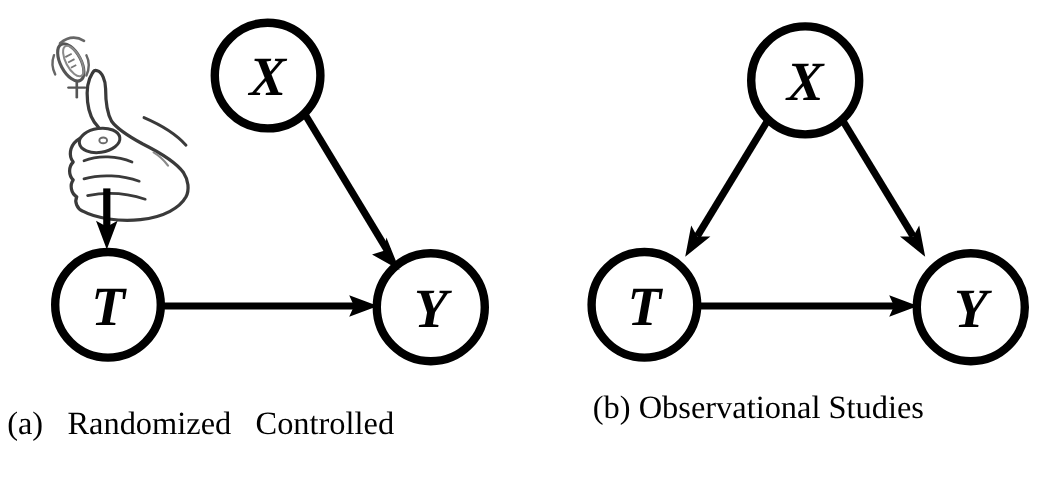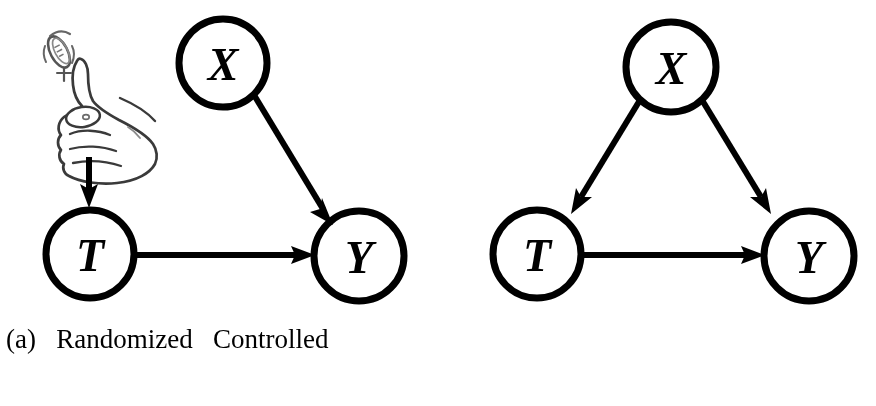--- a/index.html
+++ b/index.html
@@ -54,21 +54,21 @@
   .caption-text {
     position: absolute;
     font-family: "Liberation Serif", "DejaVu Serif", serif;
     font-size: 27px;
     line-height: 35px;
     color: #000000;
     white-space: pre-wrap;
   }
   #caption-a {
     left: 6px;
-    top: 322px;
+    top: 336px;
     width: 430px;
     text-align: justify;
     text-align-last: left;
   }
   #caption-b {
     left: 494px;
     top: 322px;
     width: 380px;
     text-align: left;
   }
@@ -188,14 +188,15 @@
 
       <g>
         <line class="edge-line" x1="582" y1="255" x2="750" y2="255"></line>
         <polygon class="arrow-head" points="765,255 741,246 745,255 741,264"></polygon>
       </g>
     </g>
   </svg>
 
   <div class="caption-text" id="caption-a"><span>(a)   Randomized   Controlled</span><br></div>
 
+  <div class="caption-text" id="caption-b"><span>(b) Observational Studies</span></div>
 
 </div>
 
 </body></html>

